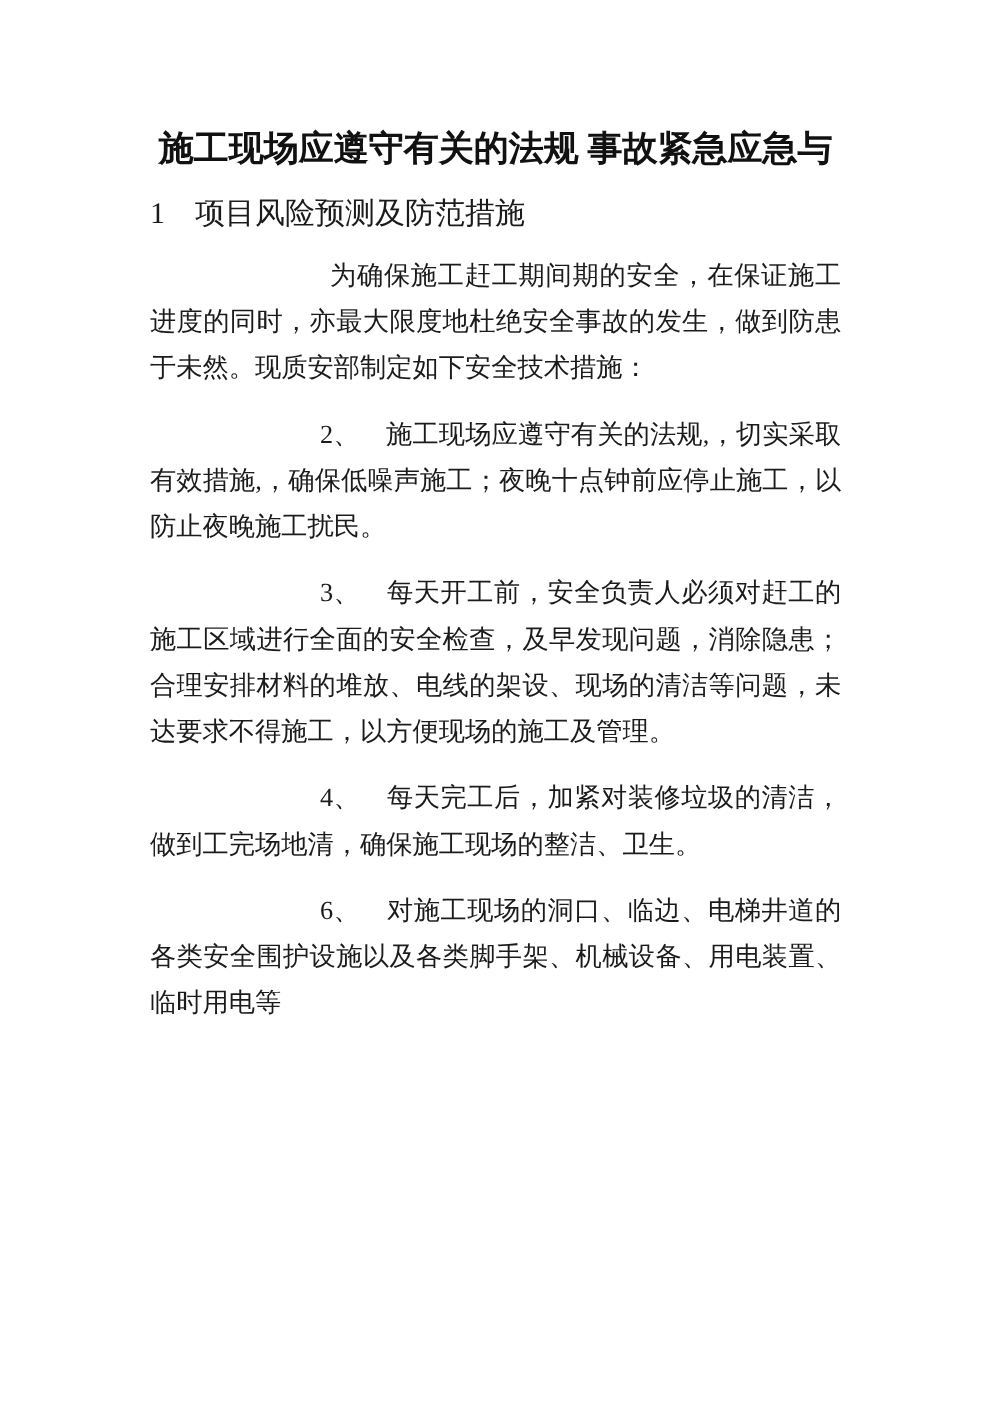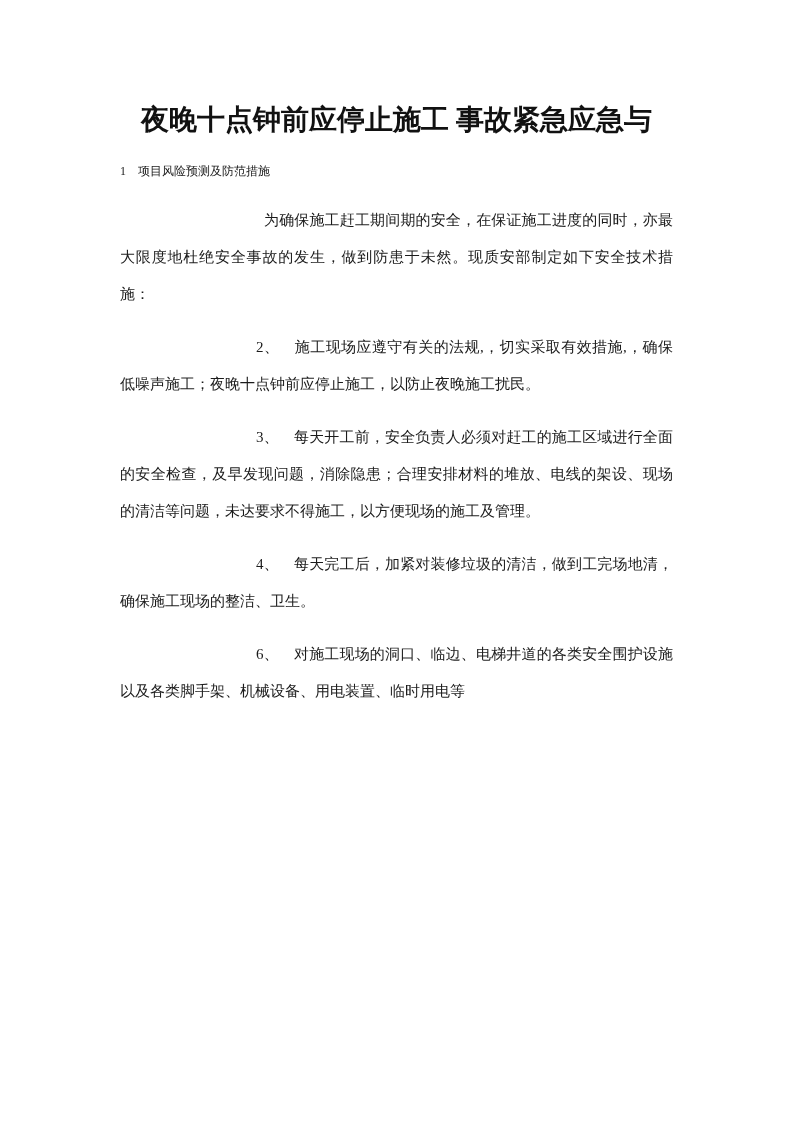--- a/index.html
+++ b/index.html
@@ -24,27 +24,27 @@
     font-weight: bold;
     line-height: 65px;
     text-align: center;
     margin: 0 0 4px 0;
     color: #111111;
   }
   .doc-title .title-line {
     display: block;
   }
   .section-heading {
-    font-size: 12px;
+    font-size: 24px;
     line-height: 30px;
     margin: 0 0 14px 0;
     font-weight: normal;
   }
   p.body-text {
-    font-size: 15px;
+    font-size: 21px;
     line-height: 37px;
     margin: 16px 0 12px 0;
     text-align: justify;
     text-justify: inter-ideograph;
   }
   p.indent-para {
     text-indent: 144px;
   }
   p.indent-item {
     text-indent: 136px;
@@ -53,21 +53,21 @@
     text-indent: 144px;
     text-align: left;
   }
 </style>
 </head>
 <body>
 
 <div class="page">
 
   <h1 class="doc-title">
-    <span class="title-line">夜晚十点钟前应停止施工 事故紧急应急与</span>
+    <span class="title-line">施工现场应遵守有关的法规 事故紧急应急与</span>
   </h1>
 
   <h2 class="section-heading">1　项目风险预测及防范措施</h2>
 
   <p class="body-text indent-para">为确保施工赶工期间期的安全，在保证施工进度的同时，亦最大限度地杜绝安全事故的发生，做到防患于未然。现质安部制定如下安全技术措施：</p>
 
 
 
   <p class="body-text indent-item">2、　施工现场应遵守有关的法规,，切实采取有效措施,，确保低噪声施工；夜晚十点钟前应停止施工，以防止夜晚施工扰民。</p>
 

